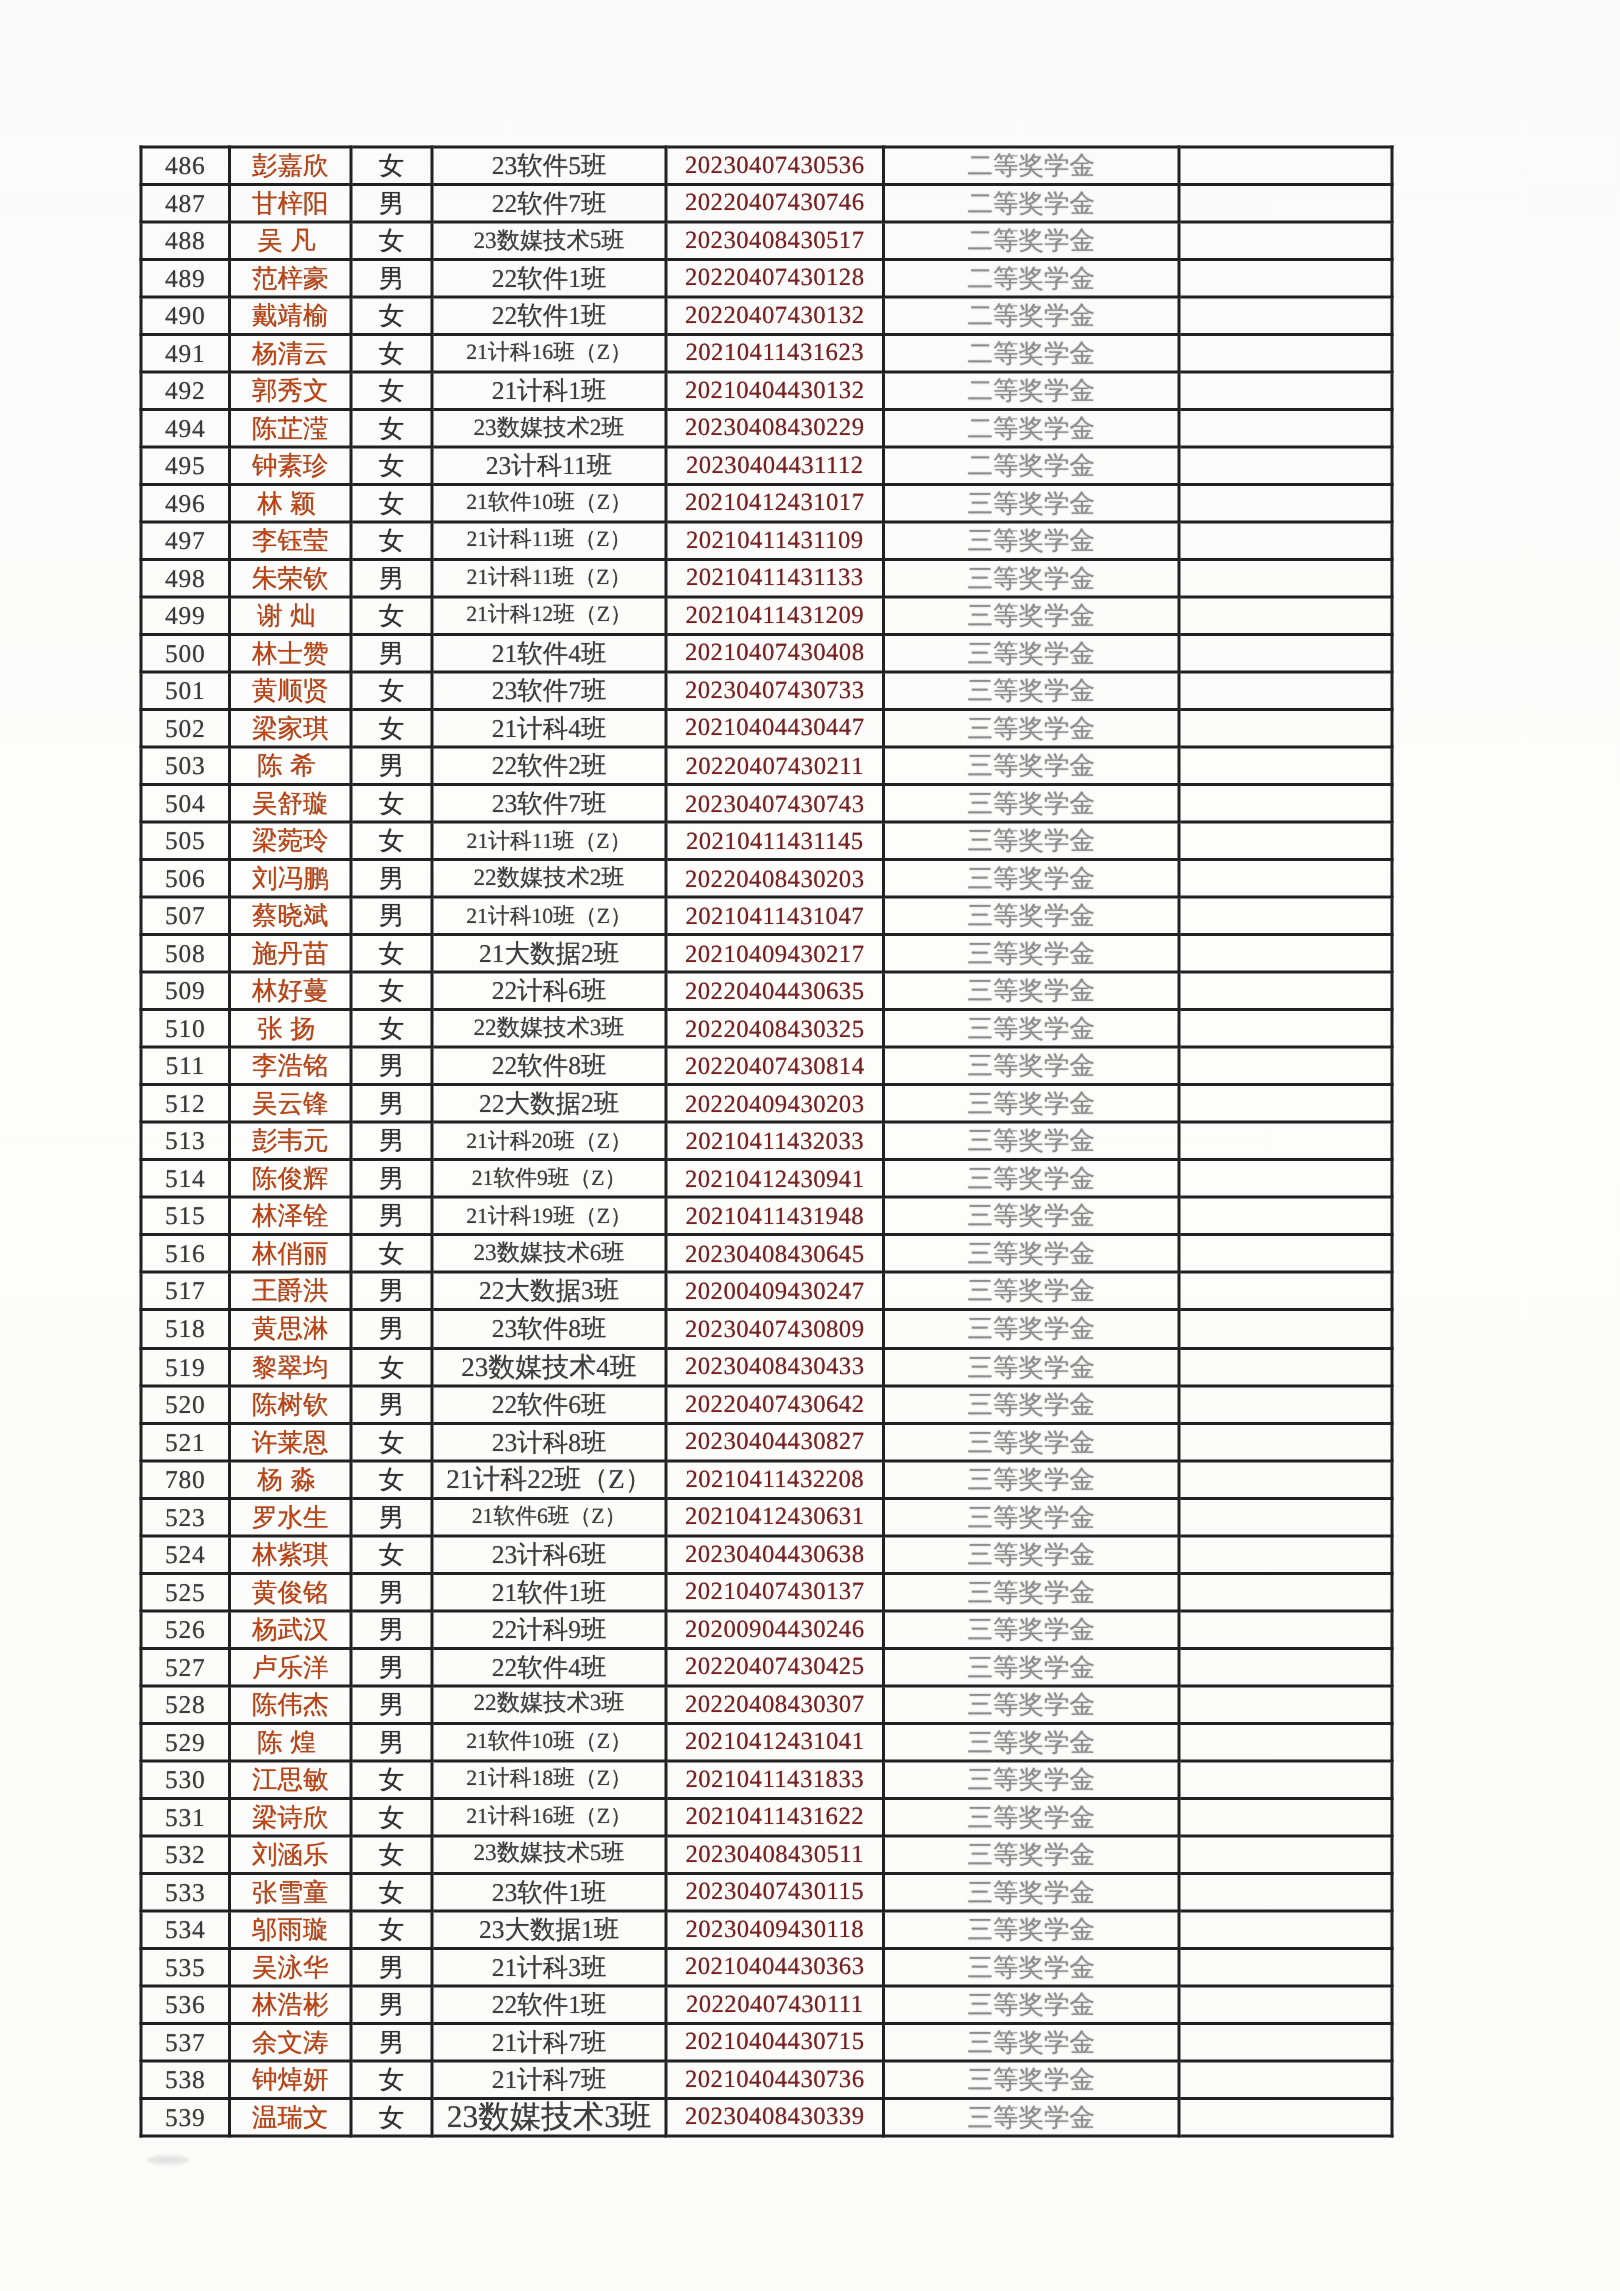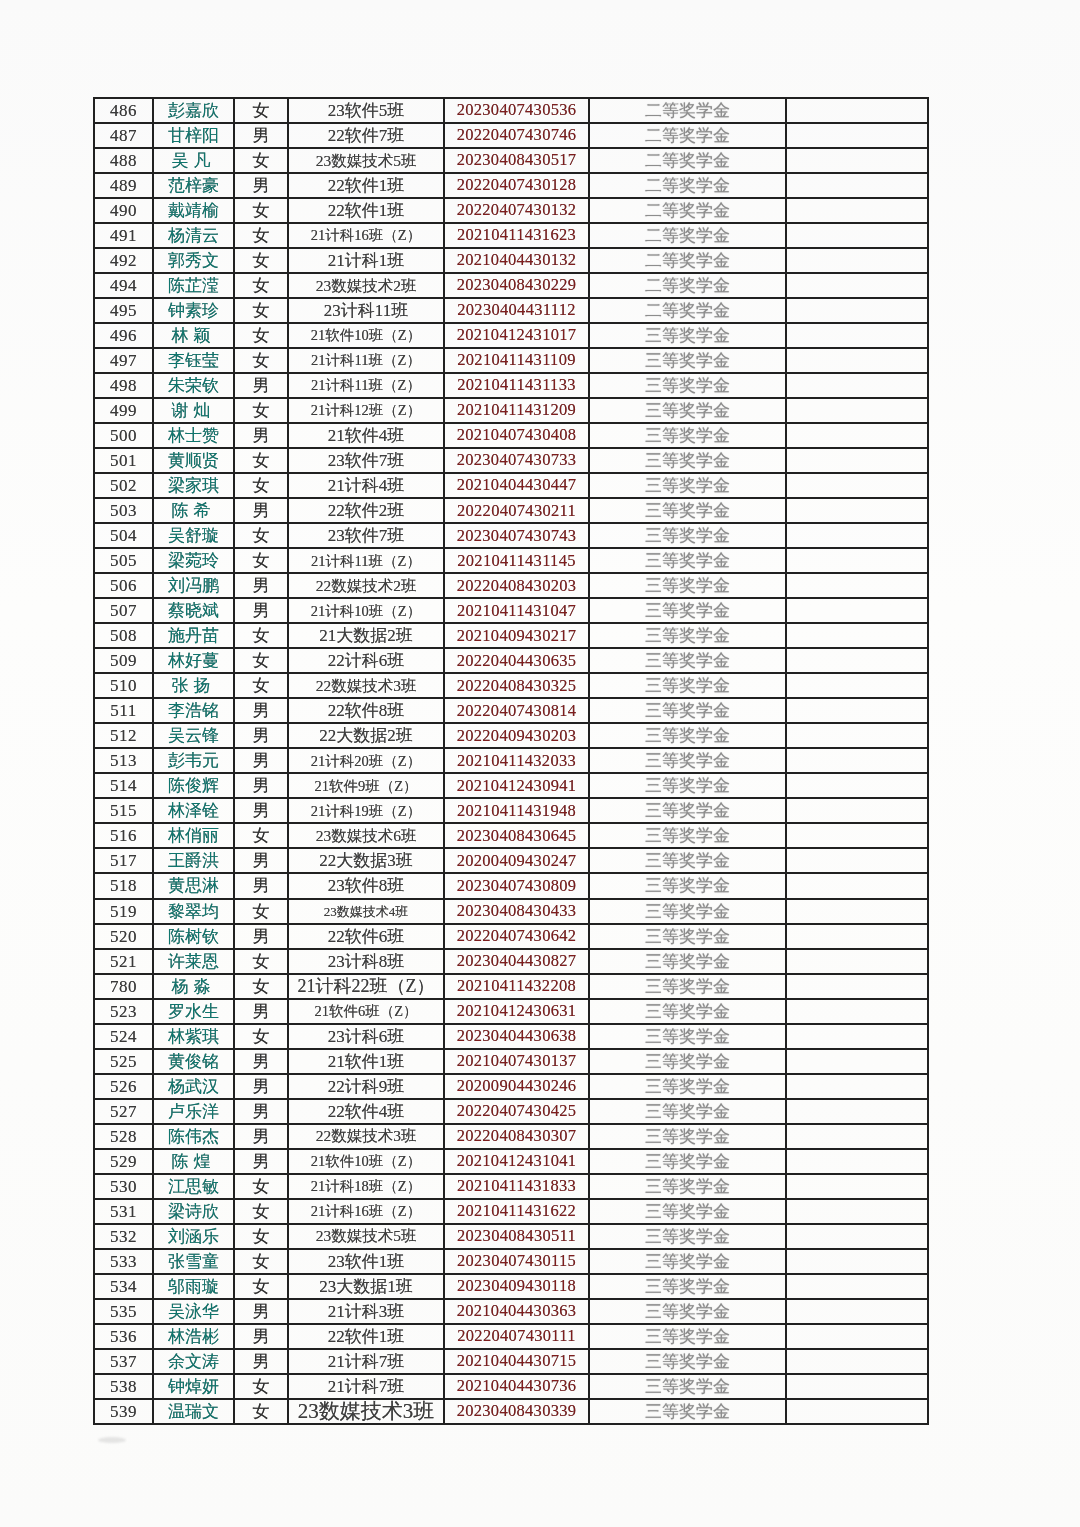--- a/index.html
+++ b/index.html
@@ -33,21 +33,21 @@
     font-size: 17px;
     line-height: 1;
     white-space: nowrap;
     overflow: hidden;
     text-shadow: 0 0 0.6px rgba(70, 70, 70, 0.75);
   }
   .sheet-table tr {
     height: 24.6px;
   }
   td.c-index   { font-size: 17px; letter-spacing: 0.5px; color: #3a3a3a; }
-  td.c-name    { color: #0f766e; }
+  td.c-name    { color: #c2410c; }
   td.c-gender  { color: #303030; }
   td.c-class   { color: #3d3d3d; text-align: center; }
   td.c-sid     { font-size: 16.5px; color: #7f1d1d; letter-spacing: 0.3px; }
   td.c-award   {
     color: #8d8d8d;
     text-shadow: 0 0 1px rgba(150, 150, 150, 0.9);
   }
   td.c-remark  { }
   .scan-artifact {
     position: absolute;
@@ -360,21 +360,21 @@
     <td class="c-gender">男</td>
     <td class="c-class">23软件8班</td>
     <td class="c-sid">20230407430809</td>
     <td class="c-award">三等奖学金</td>
     <td class="c-remark"></td>
   </tr>
       <tr>
     <td class="c-index">519</td>
     <td class="c-name">黎翠均</td>
     <td class="c-gender">女</td>
-    <td class="c-class" style="font-size: 13px; margin-left: 35px;">23数媒技术4班</td>
+    <td class="c-class" style="font-size: 18px; margin-left: 35px;">23数媒技术4班</td>
     <td class="c-sid">20230408430433</td>
     <td class="c-award">三等奖学金</td>
     <td class="c-remark"></td>
   </tr>
       <tr>
     <td class="c-index">520</td>
     <td class="c-name">陈树钦</td>
     <td class="c-gender">男</td>
     <td class="c-class">22软件6班</td>
     <td class="c-sid">20220407430642</td>

